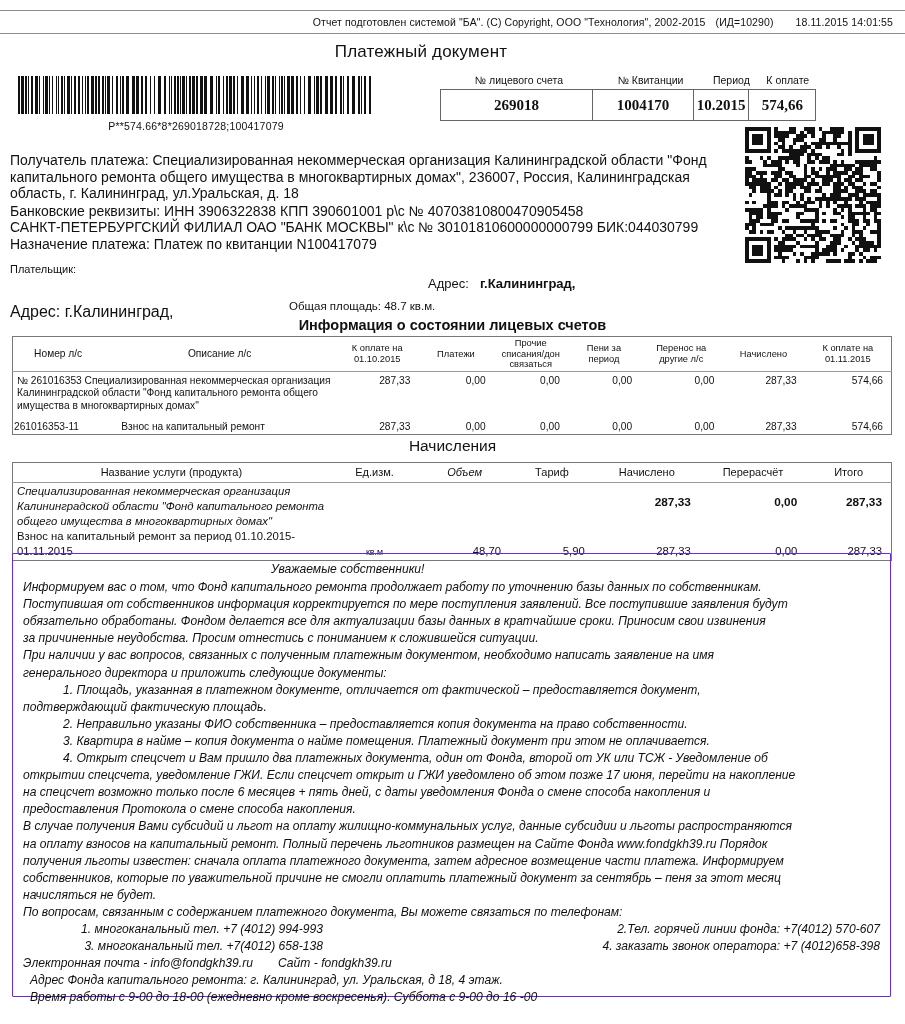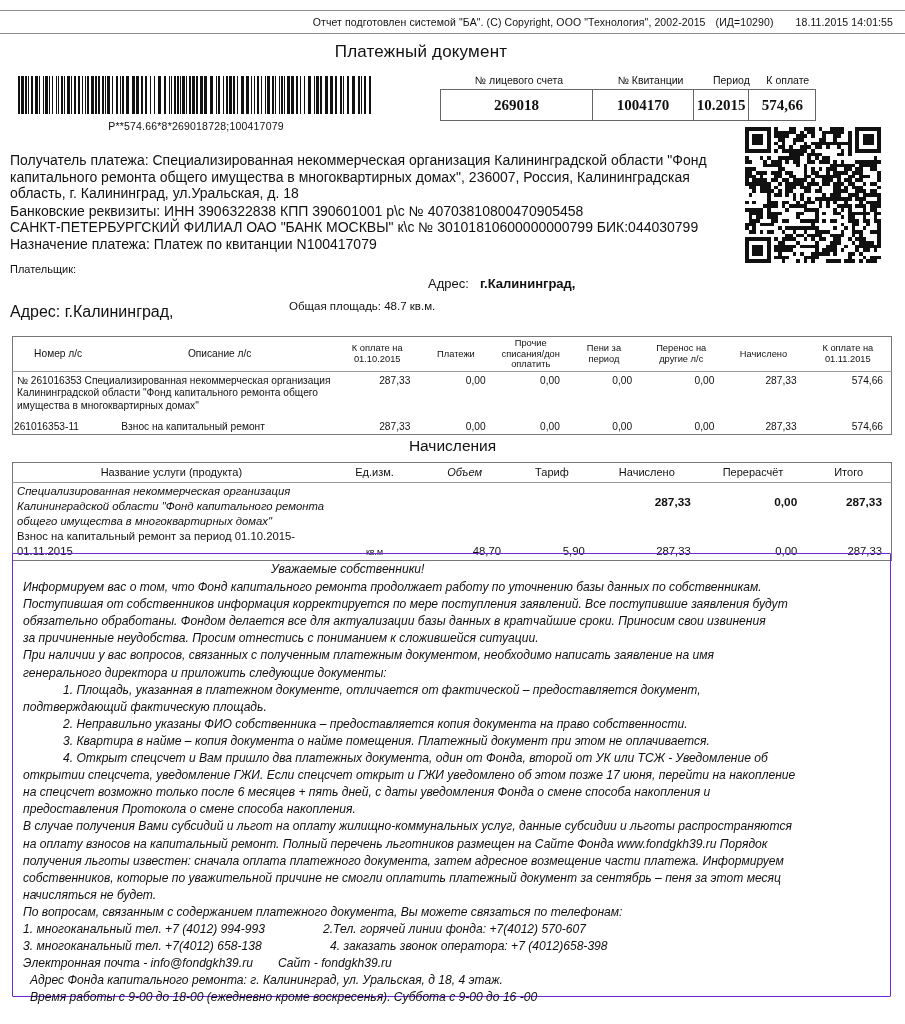--- a/index.html
+++ b/index.html
@@ -123,21 +123,21 @@
   
   .notice{
     position:absolute;left:12px;top:553px;width:879px;height:444px;
     border:1px solid #6d28d9;border-radius:1px;box-sizing:border-box;
     padding:7px 10px 0 10px;
     font-style:italic;
   }
   .notice p{margin:0;font-size:12.1px;line-height:17.1px;}
   .notice .center-head{text-align:center;margin-bottom:1px;}
   .notice .indent{text-indent:40px;}
-  .phones{display:flex;font-size:12.1px;line-height:17.1px;}
+  .phones{display:flex;font-size:12.1px;line-height:17.1px;text-align:right;}
   .phones .p1{width:300px;}
   .phones .p2{flex:1;}
   .email-row{display:flex;font-size:12.1px;line-height:17.1px;}
   .email-row .e1{width:255px;}
   .pad-l{padding-left:7px;}
 </style>
 </head>
 <body>
 
 <div class="page">
@@ -1005,35 +1005,36 @@
     <div class="ln">САНКТ-ПЕТЕРБУРГСКИЙ ФИЛИАЛ ОАО "БАНК МОСКВЫ"  к\с № 30101810600000000799  БИК:044030799</div>
     <div class="ln">Назначение платежа:  Платеж по квитанции N100417079</div>
   </div>
 
   <div class="payer-label">Плательщик:</div>
   <div class="payer-addr">Адрес: г.Калининград,</div>
   <div class="addr-label">Адрес:</div>
   <div class="addr-val">г.Калининград,</div>
   <div class="area-line">Общая площадь: 48.7 кв.м.</div>
 
+  <div class="sec-title sec-ls">Информация о состоянии лицевых счетов</div>
 
   <table class="ls-table">
     <tbody>
         <tr class="ls-head">
       <td class="w-num hl">Номер л/с</td>
       <td class="w-desc hl">Описание л/с</td>
       <td class="w-c">
         <div>К оплате на</div>
         <div>01.10.2015</div>
       </td>
       <td class="w-c2">Платежи</td>
       <td class="w-c3">
         <div>Прочие</div>
         <div>списания/дон</div>
-        <div>оплатить</div>
+        <div>связаться</div>
       </td>
       <td class="w-c4">
         <div>Пени за</div>
         <div>период</div>
       </td>
       <td class="w-c5">
         <div>Перенос на</div>
         <div>другие л/с</div>
       </td>
       <td class="w-c6">Начислено</td>

